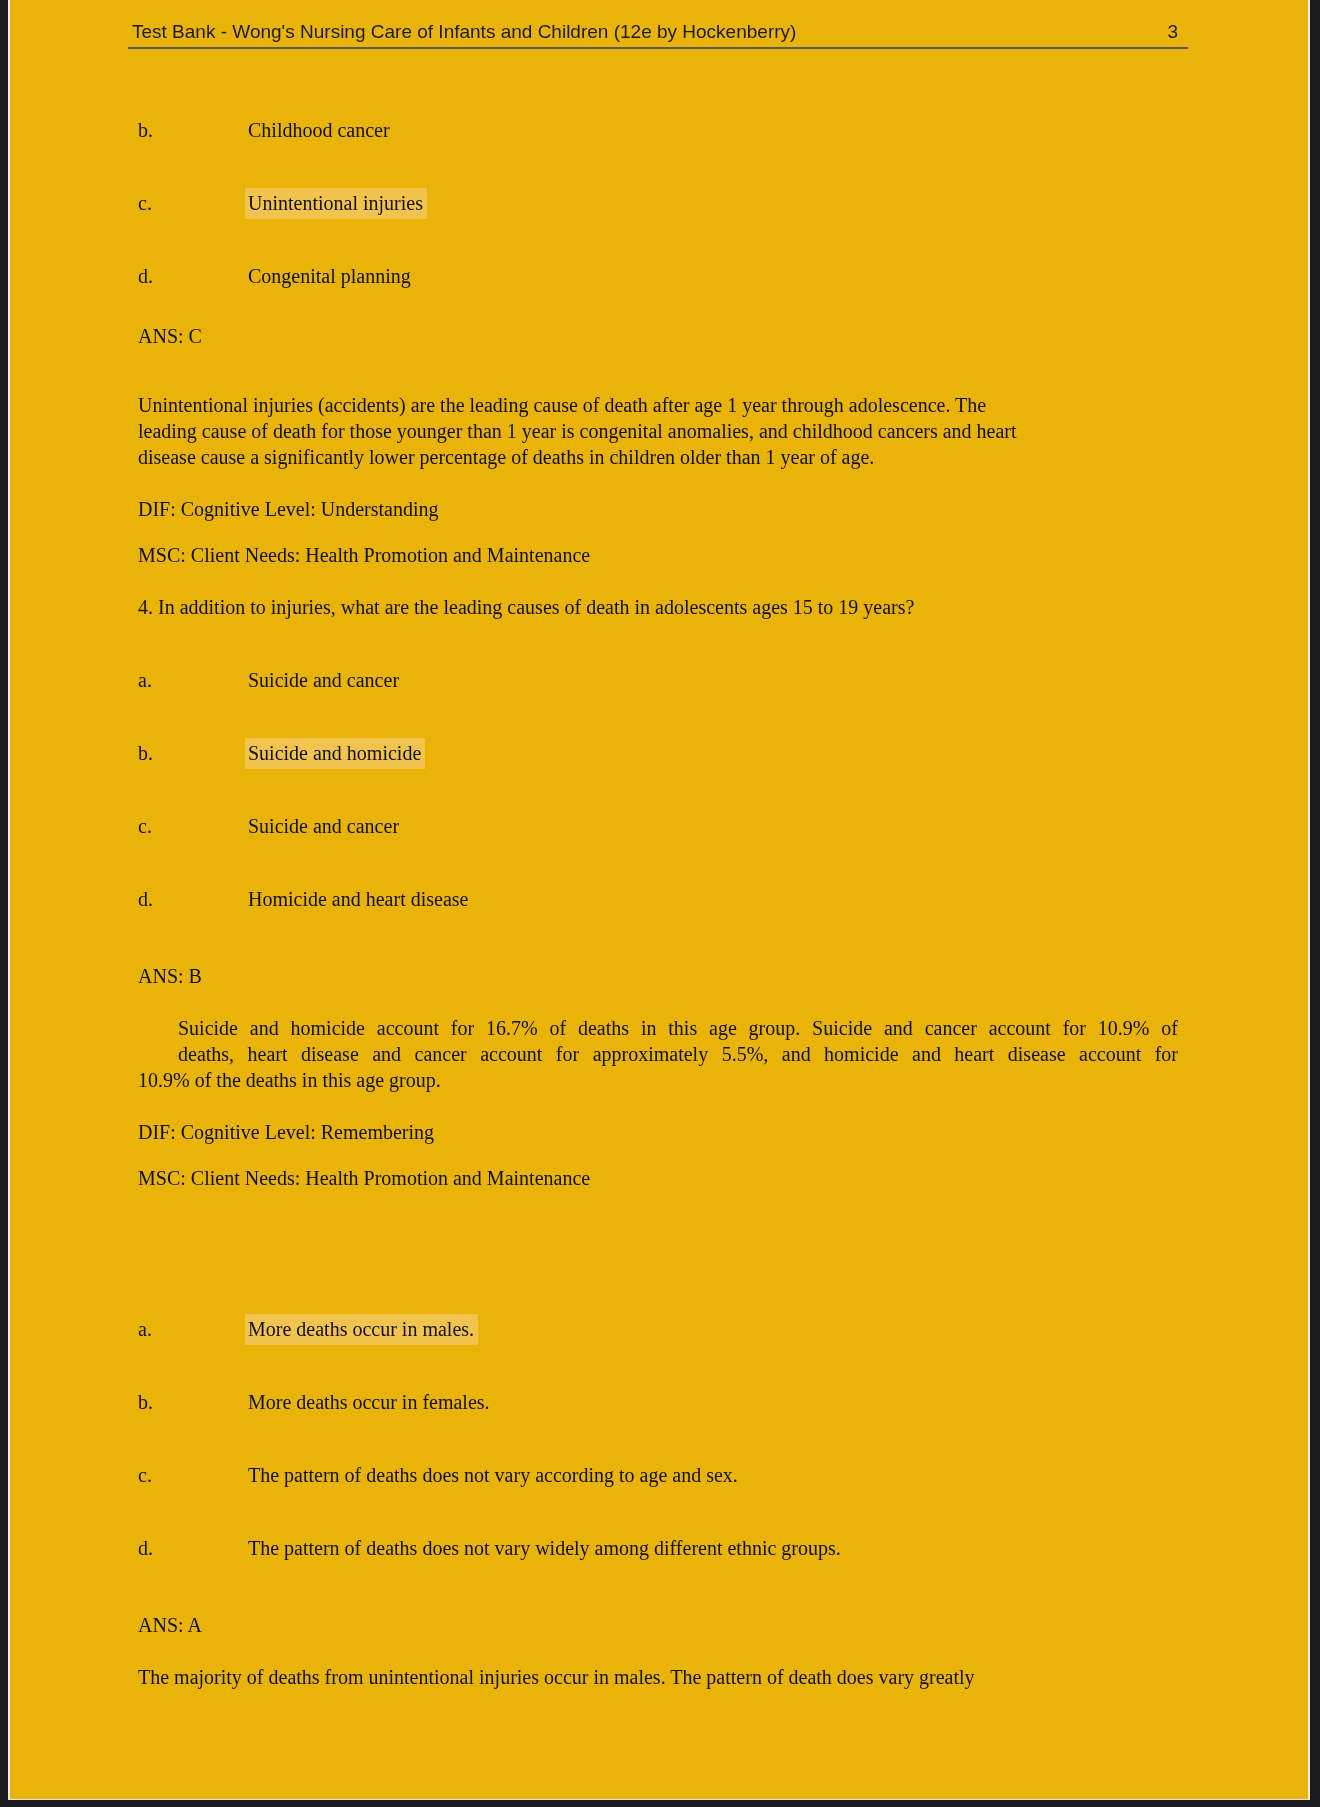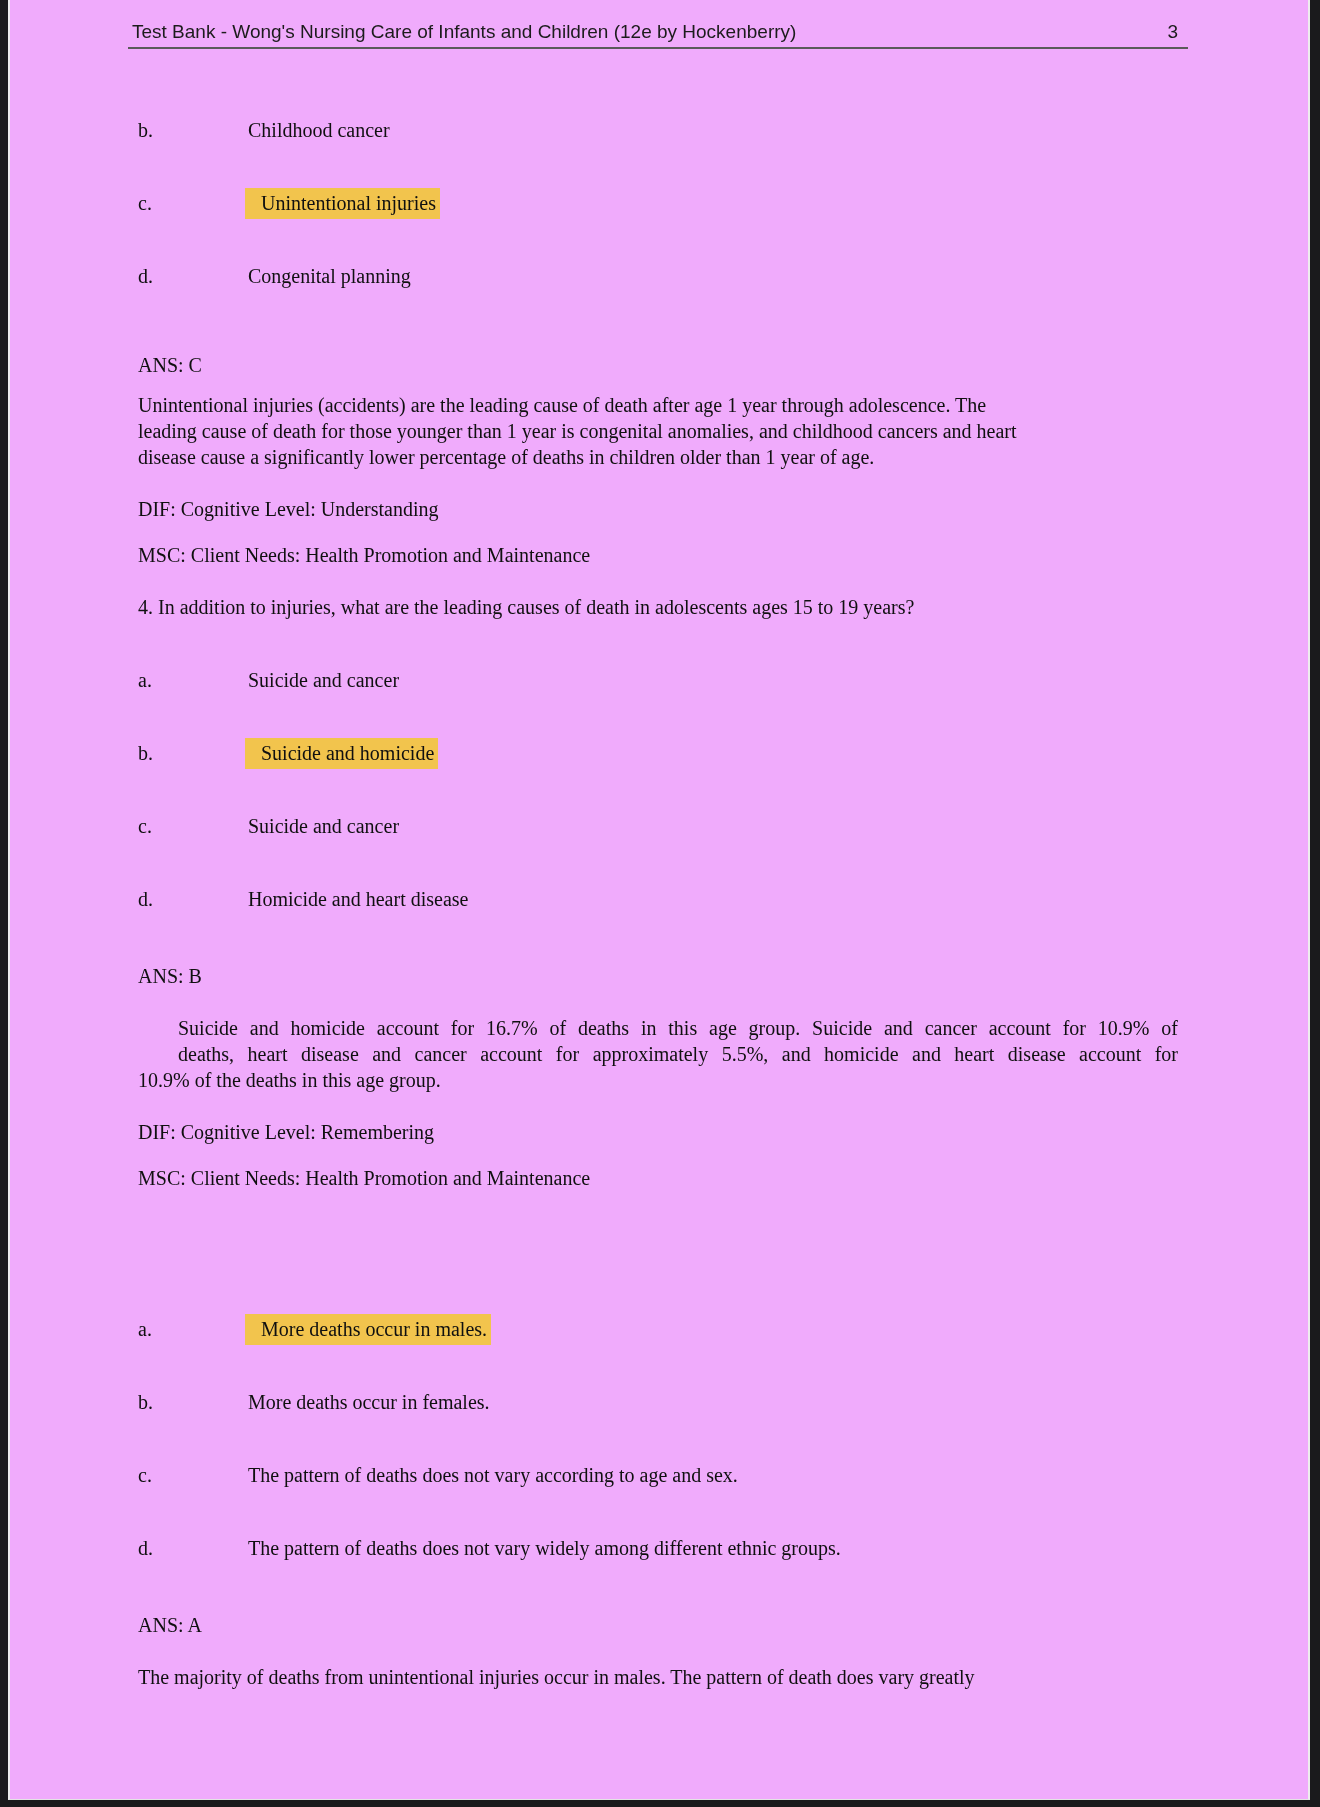--- a/index.html
+++ b/index.html
@@ -6,21 +6,21 @@
   body {
     width:1320px; height:1807px;
     background:#1a1a1c;
     position:relative;
     font-family:"Liberation Serif","DejaVu Serif",serif;
     color:#101010;
     overflow:hidden;
   }
   .page {
     position:absolute; top:0; left:8px; right:10px; bottom:7px;
-    background:#f0abfc;
+    background:#eab308;
     border-left:2px solid #ededed;
     border-right:2px solid #ededed;
     border-bottom:1px solid #e4e4e4;
   }
   .hdr {
     position:absolute; top:12px; left:118px; width:1060px; height:35px;
     border-bottom:2px solid #5a5a5a;
     font-family:"Liberation Sans","DejaVu Sans",sans-serif;
     font-size:19px; color:#1c1c1c;
   }
@@ -28,21 +28,21 @@
   .hdr-num   { position:absolute; right:10px; bottom:4px; }
   .blk {
     position:absolute; left:128px; width:1040px;
     font-size:20px; line-height:26px;
   }
   .opt { display:flex; }
   .opt-letter { width:110px; flex:0 0 110px; }
   .opt-text { white-space:nowrap; }
   .hl {
     background:var(--hl,#f2c44d);
-    padding:2px 4px 3px 16px;
+    padding:2px 4px 3px 3px;
     margin:-2px -4px -3px -3px;
   }
   .line { height:26px; white-space:nowrap; }
   .just { white-space:normal; text-align:justify; text-align-last:justify;margin-left:40px; }
 </style>
 </head>
 <body>
 
 <div class="page">
 
@@ -57,21 +57,21 @@
   </div>
   <div class="blk opt" style="top:190px">
     <span class="opt-letter">c.</span>
     <span class="opt-text hl">Unintentional injuries</span>
   </div>
   <div class="blk opt" style="top:263px">
     <span class="opt-letter">d.</span>
     <span class="opt-text">Congenital planning</span>
   </div>
 
-  <div class="blk" style="top:352px">ANS: C</div>
+  <div class="blk" style="top:323px">ANS: C</div>
 
   <div class="blk" style="top:392px">
     <div class="line">Unintentional injuries (accidents) are the leading cause of death after age 1 year through adolescence. The</div>
     <div class="line">leading cause of death for those younger than 1 year is congenital anomalies, and childhood cancers and heart</div>
     <div class="line">disease cause a significantly lower percentage of deaths in children older than 1 year of age.</div>
   </div>
 
   <div class="blk" style="top:496px">DIF: Cognitive Level: Understanding</div>
   <div class="blk" style="top:542px">MSC: Client Needs: Health Promotion and Maintenance</div>
 

